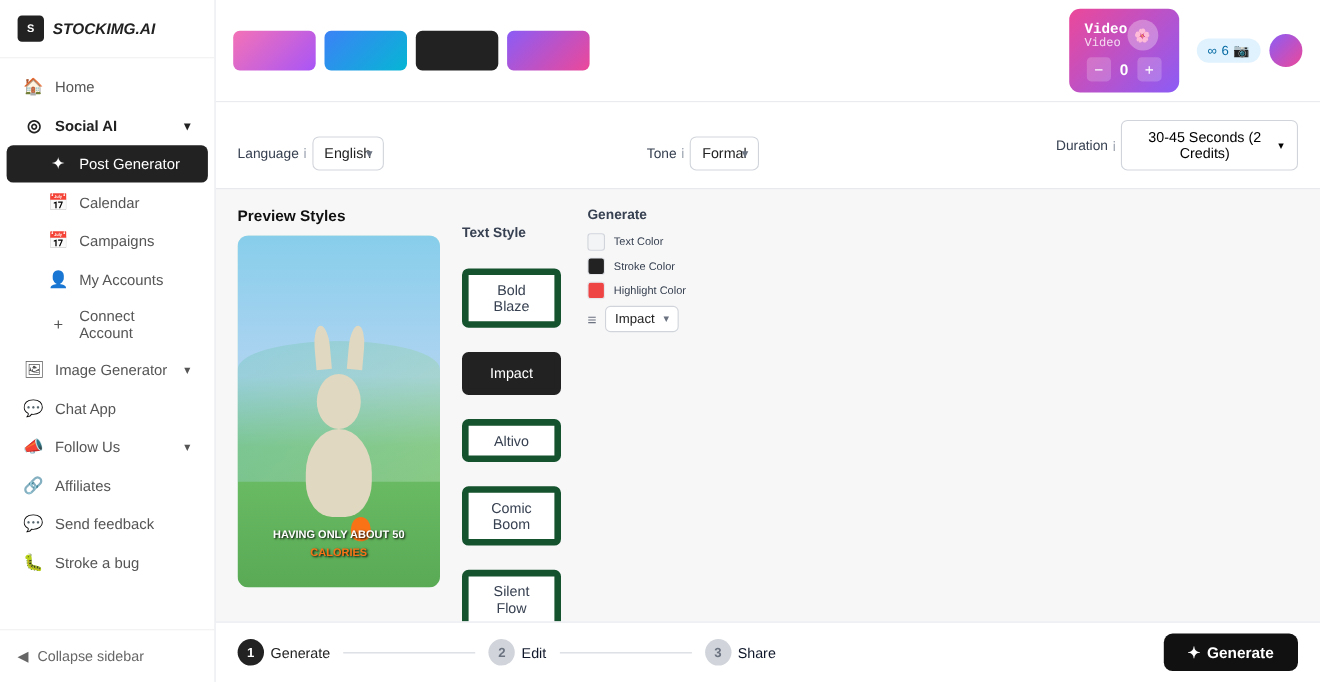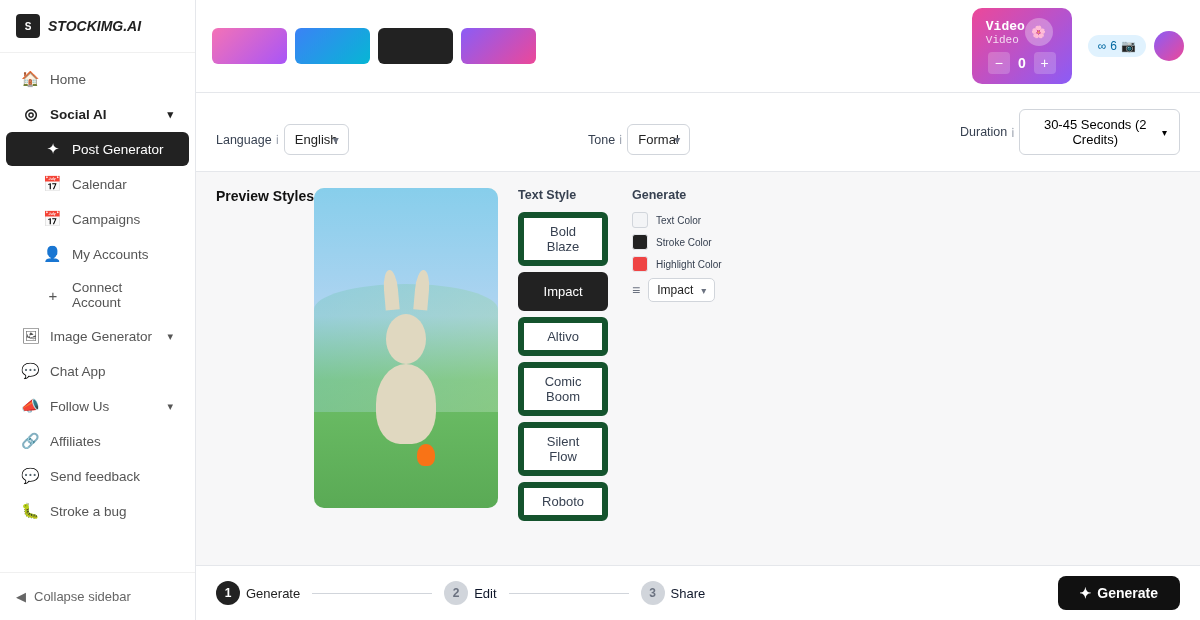--- a/index.html
+++ b/index.html
@@ -50,27 +50,27 @@
     .video-card-top { display: flex; align-items: center; justify-content: flex-start; font-family: Liberation Mono, monospace; }
     .video-label { color: #fff; font-weight: 600; font-size: 13px; }
     .video-sublabel { color: rgba(255,255,255,0.8); font-size: 11px; }
     .video-img { width: 28px; height: 28px; border-radius: 50%; background: rgba(255,255,255,0.3); display: flex; align-items: center; justify-content: center; font-size: 10px; }
     .video-counter { display: flex; align-items: center; gap: 8px; justify-content: center; }
     .counter-btn { background: rgba(255,255,255,0.2); border: none; color: #fff; border-radius: 4px; width: 22px; height: 22px; cursor: pointer; font-size: 14px; display: flex; align-items: center; justify-content: center; }
     .counter-val { color: #fff; font-weight: 600; font-size: 14px; }
 
     
     .preview-section { display: flex; flex: 1; padding: 16px 20px; gap: 20px; overflow: hidden; }
-    .preview-left { display: flex; flex-direction: row; gap: 0; }
+    .preview-left { display: flex; flex-direction: column; gap: 0; }
     .preview-title { font-weight: 600; font-size: 14px; margin-bottom: 10px; color: #111; }
     .preview-image { width: 184px; height: 320px; border-radius: 10px; overflow: hidden; background: #d4edda; position: relative; flex-shrink: 0; }
 
     
     .style-panel { display: flex; gap: 24px; flex: 1; }
-    .text-style-col { display: flex; flex-direction: column; gap: 6px; }
+    .text-style-col { display: flex; flex-direction: column; gap: 22px; margin-top: 16px; }
     .col-title { font-size: 12.5px; font-weight: 600; color: #374151; margin-bottom: 4px; }
     .style-btn { border: 6px solid #14532d; border-radius: 6px; padding: 6px 14px; font-size: 13px; cursor: pointer; background: #fff; color: #374151; width: 90px; text-align: center; }
     .style-btn.selected { background: #222; color: #fff; border-color: #222; }
 
     .advanced-col { display: flex; flex-direction: column; gap: 6px; }
     .adv-row { display: flex; align-items: center; gap: 8px; }
     .color-dot { width: 16px; height: 16px; border-radius: 3px; border: 1px solid #e5e7eb; flex-shrink: 0; }
     .color-dot.black { background: #222; }
     .color-dot.red { background: #ef4444; }
     .adv-label { font-size: 10px; color: #374151; flex: 1; }
@@ -246,20 +246,25 @@
             <div style="position:absolute;bottom:30%;left:0;right:0;height:40%;background:linear-gradient(135deg,#7ec8c8 0%,#a8d8a8 100%);opacity:0.5;border-radius:50% 50% 0 0 / 20% 20% 0 0;"></div>
 
             <div style="position:absolute;bottom:20%;left:50%;transform:translateX(-50%);width:60px;height:80px;background:#e0d8c0;border-radius:50% 50% 40% 40%;"></div>
             <div style="position:absolute;bottom:45%;left:50%;transform:translateX(-50%);width:40px;height:50px;background:#e0d8c0;border-radius:50%;"></div>
 
             <div style="position:absolute;bottom:62%;left:38%;width:14px;height:40px;background:#e0d8c0;border-radius:50% 50% 0 0;transform:rotate(-5deg);"></div>
             <div style="position:absolute;bottom:62%;left:55%;width:14px;height:40px;background:#e0d8c0;border-radius:50% 50% 0 0;transform:rotate(5deg);"></div>
 
             <div style="position:absolute;bottom:13%;left:56%;width:18px;height:22px;background:#f97316;border-radius:50% 50% 40% 40%;"></div>
 
+            <div style="position:absolute;bottom:8%;left:8px;right:8px;text-align:center;">
+              <span style="color:#fff;font-weight:900;font-size:10px;text-transform:uppercase;text-shadow:1px 1px 2px #000;">
+                HAVING ONLY ABOUT 50 <span style="color:#f97316;">CALORIES</span>
+              </span>
+            </div>
           </div>
         </div>
       </div>
 
       <div class="style-panel">
         <div class="text-style-col">
           <div class="col-title">Text Style</div>
           <button class="style-btn">Bold Blaze</button>
           <button class="style-btn selected">Impact</button>
           <button class="style-btn">Altivo</button>

